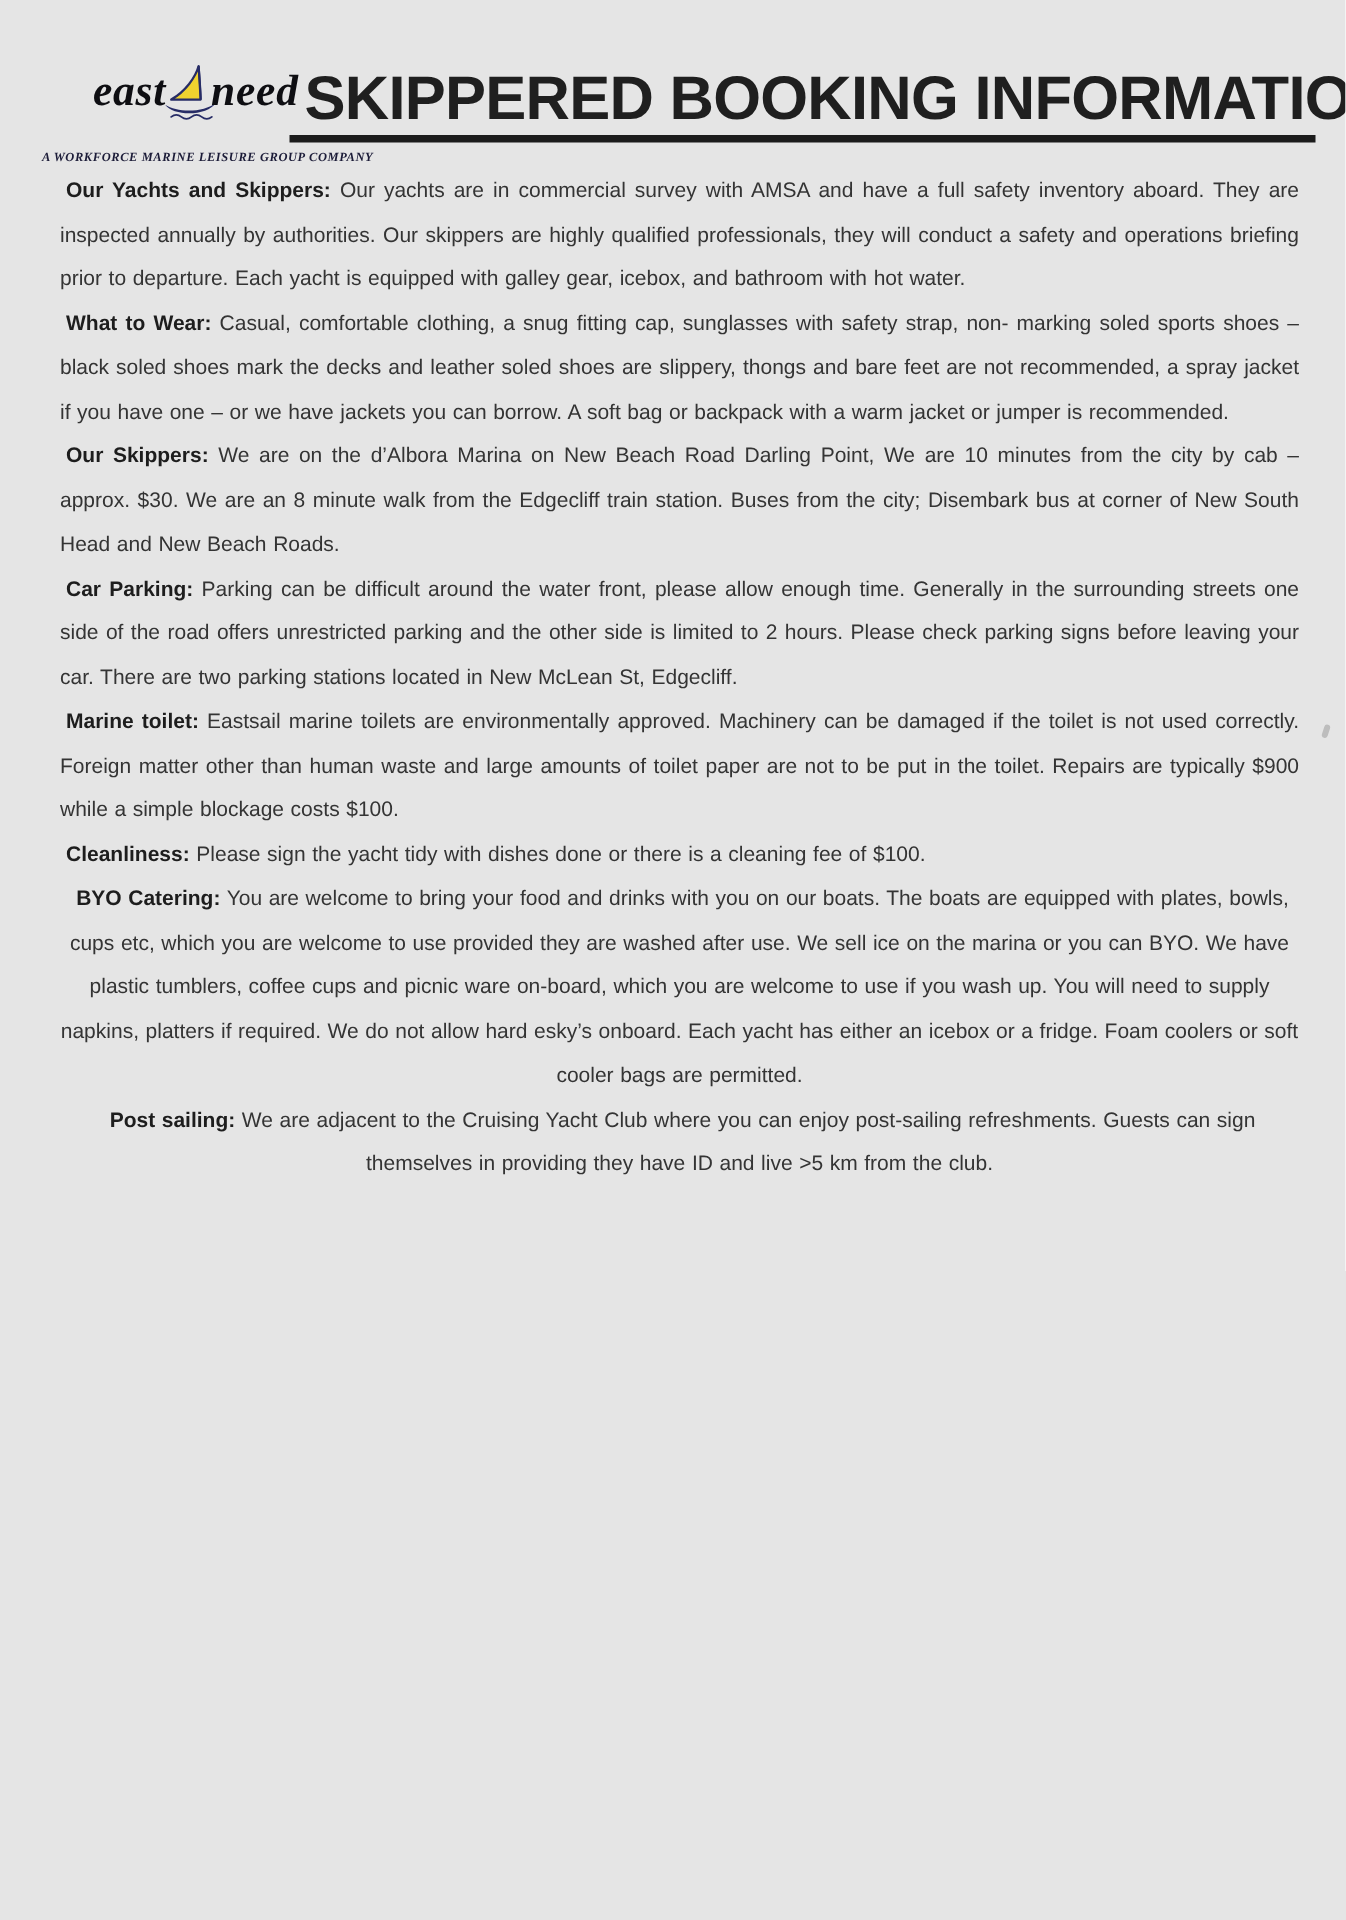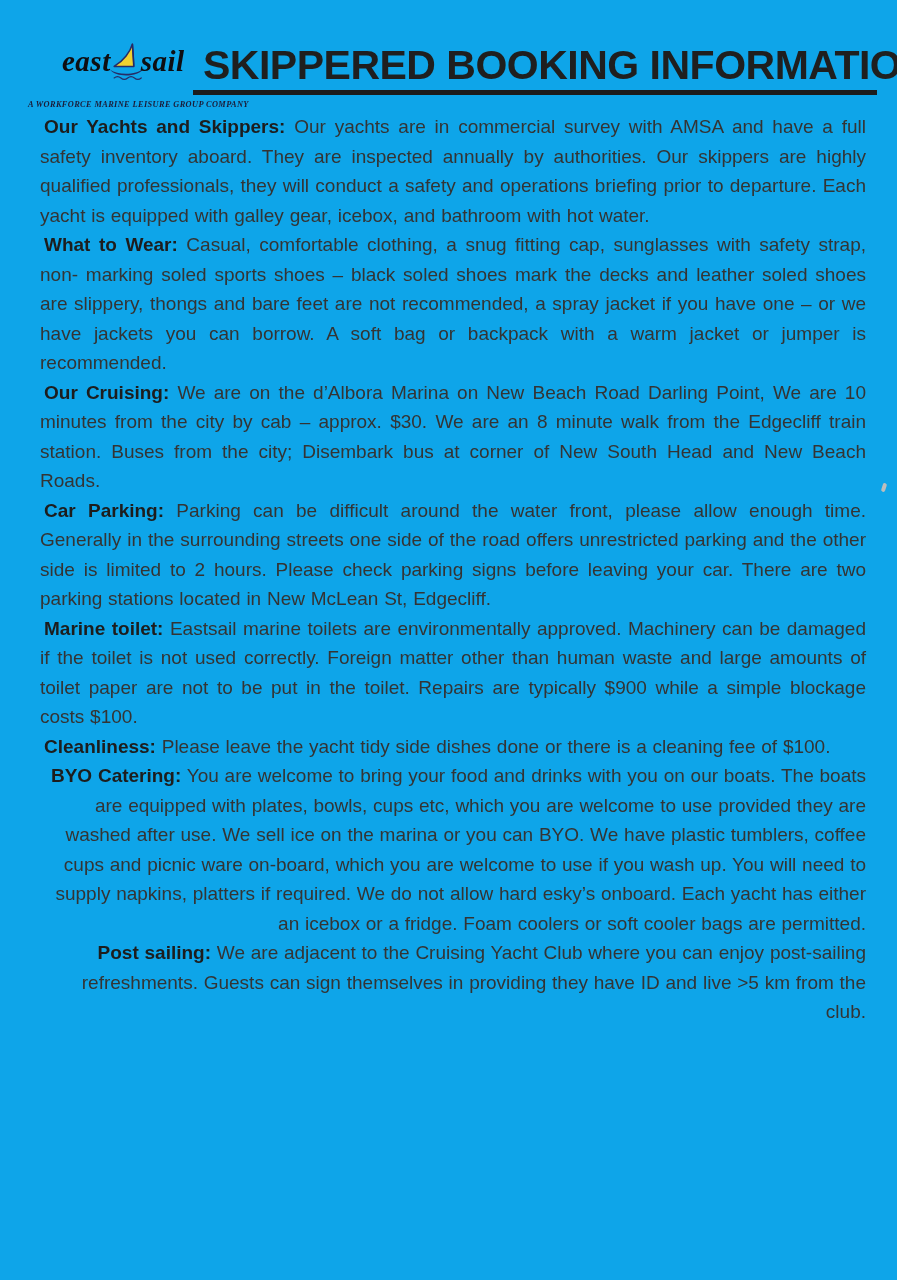--- a/index.html
+++ b/index.html
@@ -4,21 +4,21 @@
 <style>
   html, body {
     margin: 0;
     padding: 0;
     background: #ffffff;
   }
   .page {
     position: relative;
     width: 897px;
     height: 1280px;
-    background: #0ea5e9;
+    background: #e5e5e5;
     overflow: hidden;
     font-family: "Liberation Sans", sans-serif;
     color: #333333;
   }
 
   
   .logo-row {
     position: absolute;
     left: 62px;
     top: 40px;
@@ -72,29 +72,29 @@
 
   
   .content {
     position: absolute;
     left: 40px;
     right: 31px;
     top: 112px;
   }
   .sec {
     margin: 0;
-    font-size: 19px;
+    font-size: 14px;
     line-height: 29.5px;
     text-align: justify;
     text-indent: 4px;
     word-spacing: 0.5px;
     color: #343434;
   }
   .sec.left {
-    text-align: right;
+    text-align: center;
   }
   .sec-heading {
     font-weight: 700;
     color: #1d1d1d;
   }
 
   
   .artifact {
     position: absolute;
     left: 882px;
@@ -113,32 +113,32 @@
 
   <header>
     <div class="logo-row">
       <span>east</span>
       <svg class="boat" viewBox="0 0 62 60" aria-hidden="true">
         <path d="M39 2 C36 13 26 27 12 35 L41 35 Z" stroke="#272c66" stroke-width="2.2" stroke-linejoin="round" fill="#f0d22f"></path>
         <path d="M39 2 C40 14 41 26 41 35" fill="none" stroke="#272c66" stroke-width="2"></path>
         <path d="M6 40 C18 48 44 48 56 38 C48 51 15 52 6 40 Z" fill="#272c66"></path>
         <path d="M12 52 q5 -4 10 0 q5 4 10 0 q5 -4 10 0 q5 4 10 0" fill="none" stroke="#272c66" stroke-width="1.8" stroke-linecap="round"></path>
       </svg>
-      <span>sail</span>
+      <span>need</span>
     </div>
     <div class="tagline">A WORKFORCE MARINE LEISURE GROUP COMPANY</div>
     <h1 class="doc-title">SKIPPERED BOOKING INFORMATION</h1>
     <div class="title-rule"></div>
   </header>
 
   <main class="content" id="sections">
       <p class="sec"><span class="sec-heading">Our Yachts and Skippers:</span> <span class="sec-text">Our yachts are in commercial survey with AMSA and have a full safety inventory aboard. They are inspected annually by authorities. Our skippers are highly qualified professionals, they will conduct a safety and operations briefing prior to departure. Each yacht is equipped with galley gear, icebox, and bathroom with hot water.</span></p>
       <p class="sec"><span class="sec-heading">What to Wear:</span> <span class="sec-text">Casual, comfortable clothing, a snug fitting cap, sunglasses with safety strap, non- marking soled sports shoes – black soled shoes mark the decks and leather soled shoes are slippery, thongs and bare feet are not recommended, a spray jacket if you have one – or we have jackets you can borrow. A soft bag or backpack with a warm jacket or jumper is recommended.</span></p>
-      <p class="sec"><span class="sec-heading">Our Cruising:</span> <span class="sec-text">We are on the d’Albora Marina on New Beach Road Darling Point, We are 10 minutes from the city by cab – approx. $30. We are an 8 minute walk from the Edgecliff train station. Buses from the city; Disembark bus at corner of New South Head and New Beach Roads.</span></p>
+      <p class="sec"><span class="sec-heading">Our Skippers:</span> <span class="sec-text">We are on the d’Albora Marina on New Beach Road Darling Point, We are 10 minutes from the city by cab – approx. $30. We are an 8 minute walk from the Edgecliff train station. Buses from the city; Disembark bus at corner of New South Head and New Beach Roads.</span></p>
       <p class="sec"><span class="sec-heading">Car Parking:</span> <span class="sec-text">Parking can be difficult around the water front, please allow enough time. Generally in the surrounding streets one side of the road offers unrestricted parking and the other side is limited to 2 hours. Please check parking signs before leaving your car. There are two parking stations located in New McLean St, Edgecliff.</span></p>
       <p class="sec"><span class="sec-heading">Marine toilet:</span> <span class="sec-text">Eastsail marine toilets are environmentally approved. Machinery can be damaged if the toilet is not used correctly. Foreign matter other than human waste and large amounts of toilet paper are not to be put in the toilet.  Repairs are typically $900 while a simple blockage costs $100.</span></p>
-      <p class="sec"><span class="sec-heading">Cleanliness:</span> <span class="sec-text">Please leave the yacht tidy side dishes done or there is a cleaning fee of $100.</span></p>
+      <p class="sec"><span class="sec-heading">Cleanliness:</span> <span class="sec-text">Please sign the yacht tidy with dishes done or there is a cleaning fee of $100.</span></p>
       <p class="sec left"><span class="sec-heading">BYO Catering:</span> <span class="sec-text">You are welcome to bring your food and drinks with you on our boats. The boats are equipped with plates, bowls, cups etc, which you are welcome to use provided they are washed after use. We sell ice on the marina or you can BYO. We have plastic tumblers, coffee cups and picnic ware on-board, which you are welcome to use if you wash up. You will need to supply napkins, platters if required. We do not allow hard esky’s onboard. Each yacht has either an icebox or a fridge. Foam coolers or soft cooler bags are permitted.</span></p>
       <p class="sec left"><span class="sec-heading">Post sailing:</span> <span class="sec-text">We are adjacent to the Cruising Yacht Club where you can enjoy post-sailing refreshments. Guests can sign themselves in providing they have ID and live &gt;5 km from the club.</span></p>
     </main>
 
   <span class="artifact"></span>
 </div>
 
 </body></html>

